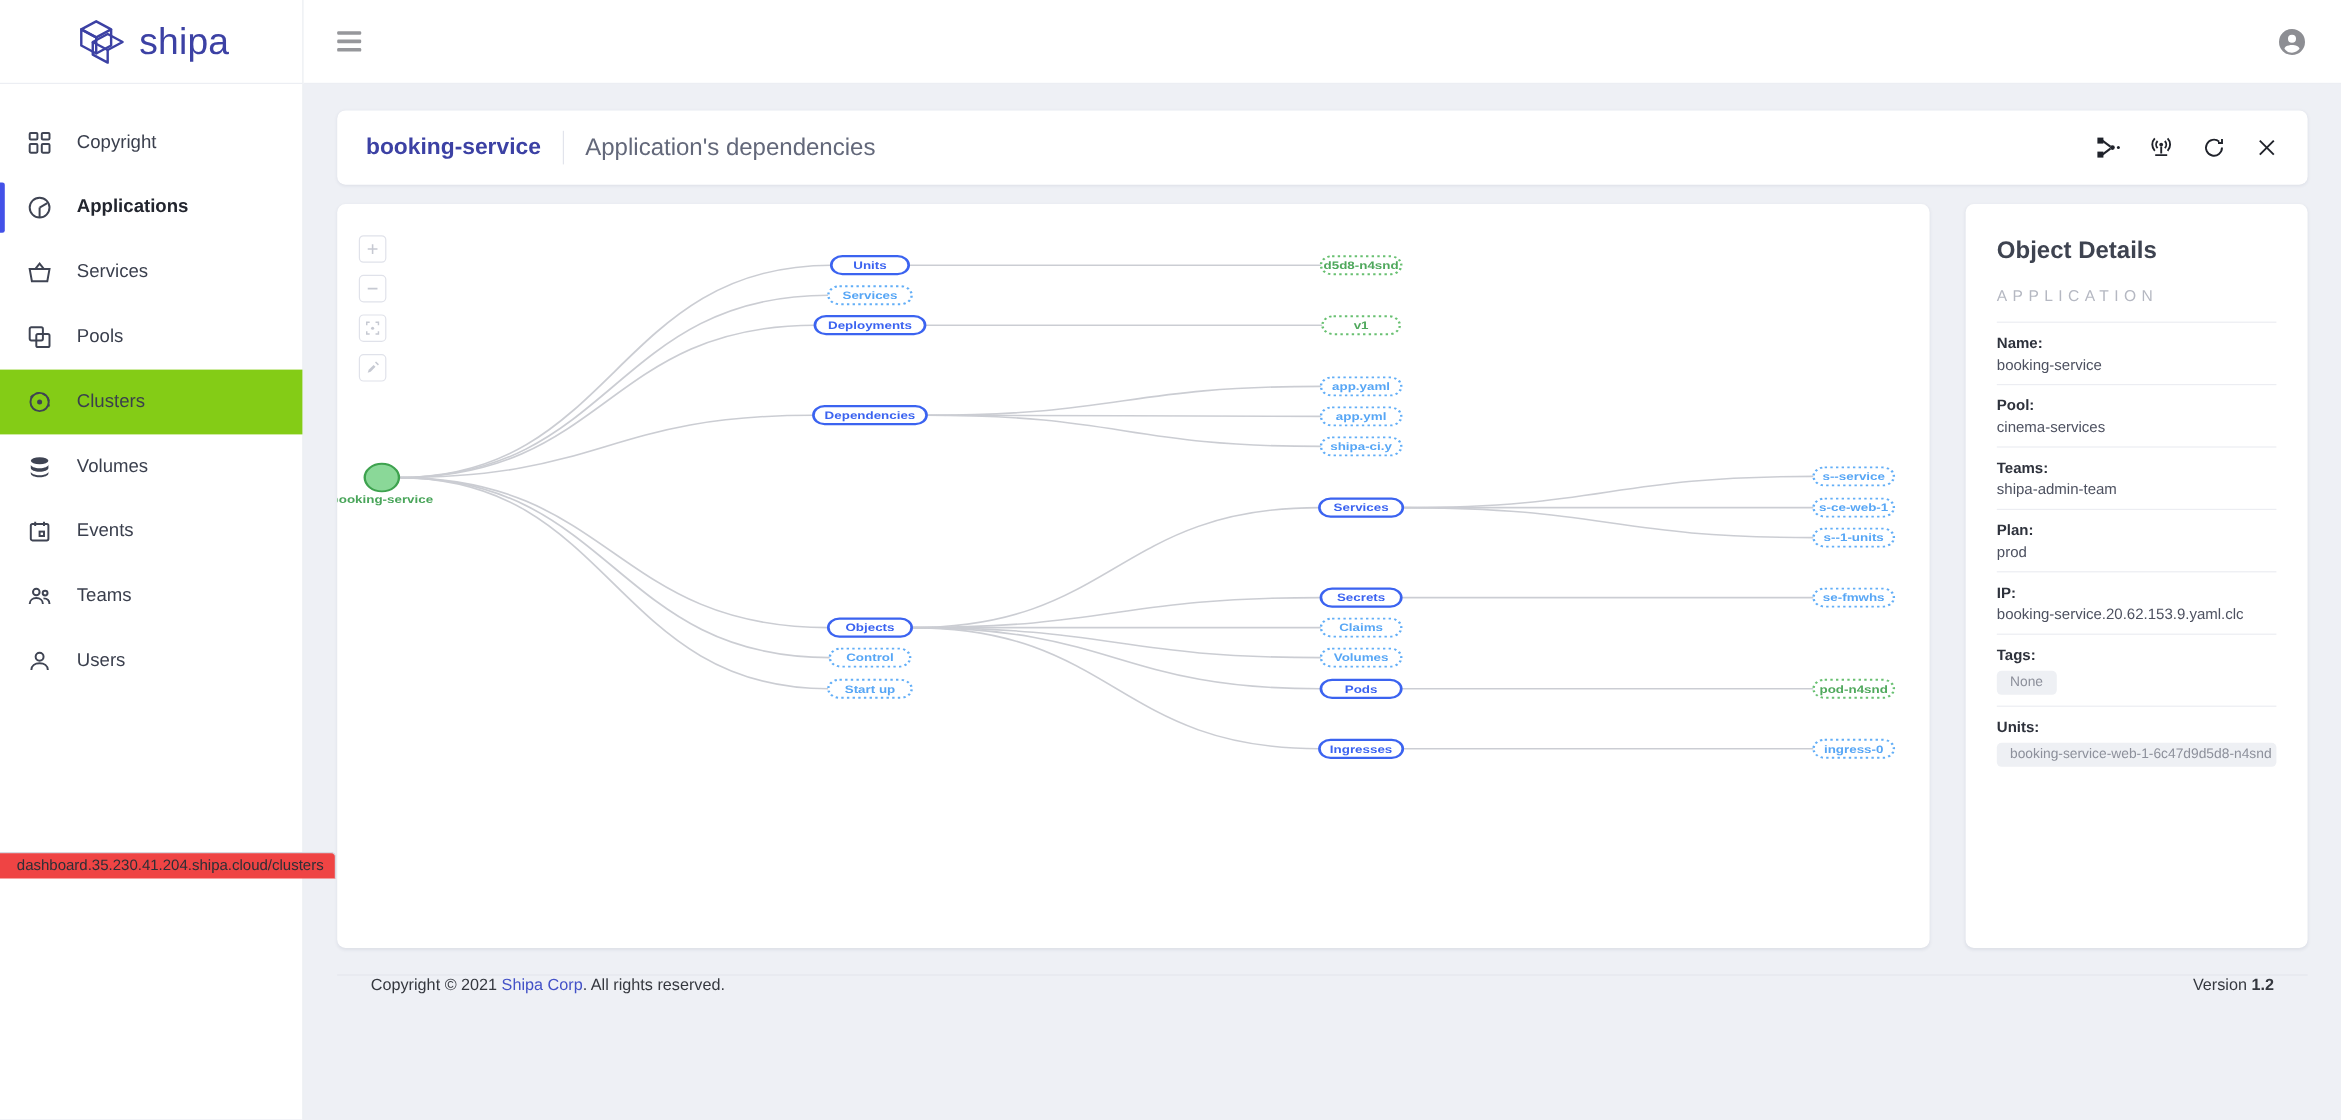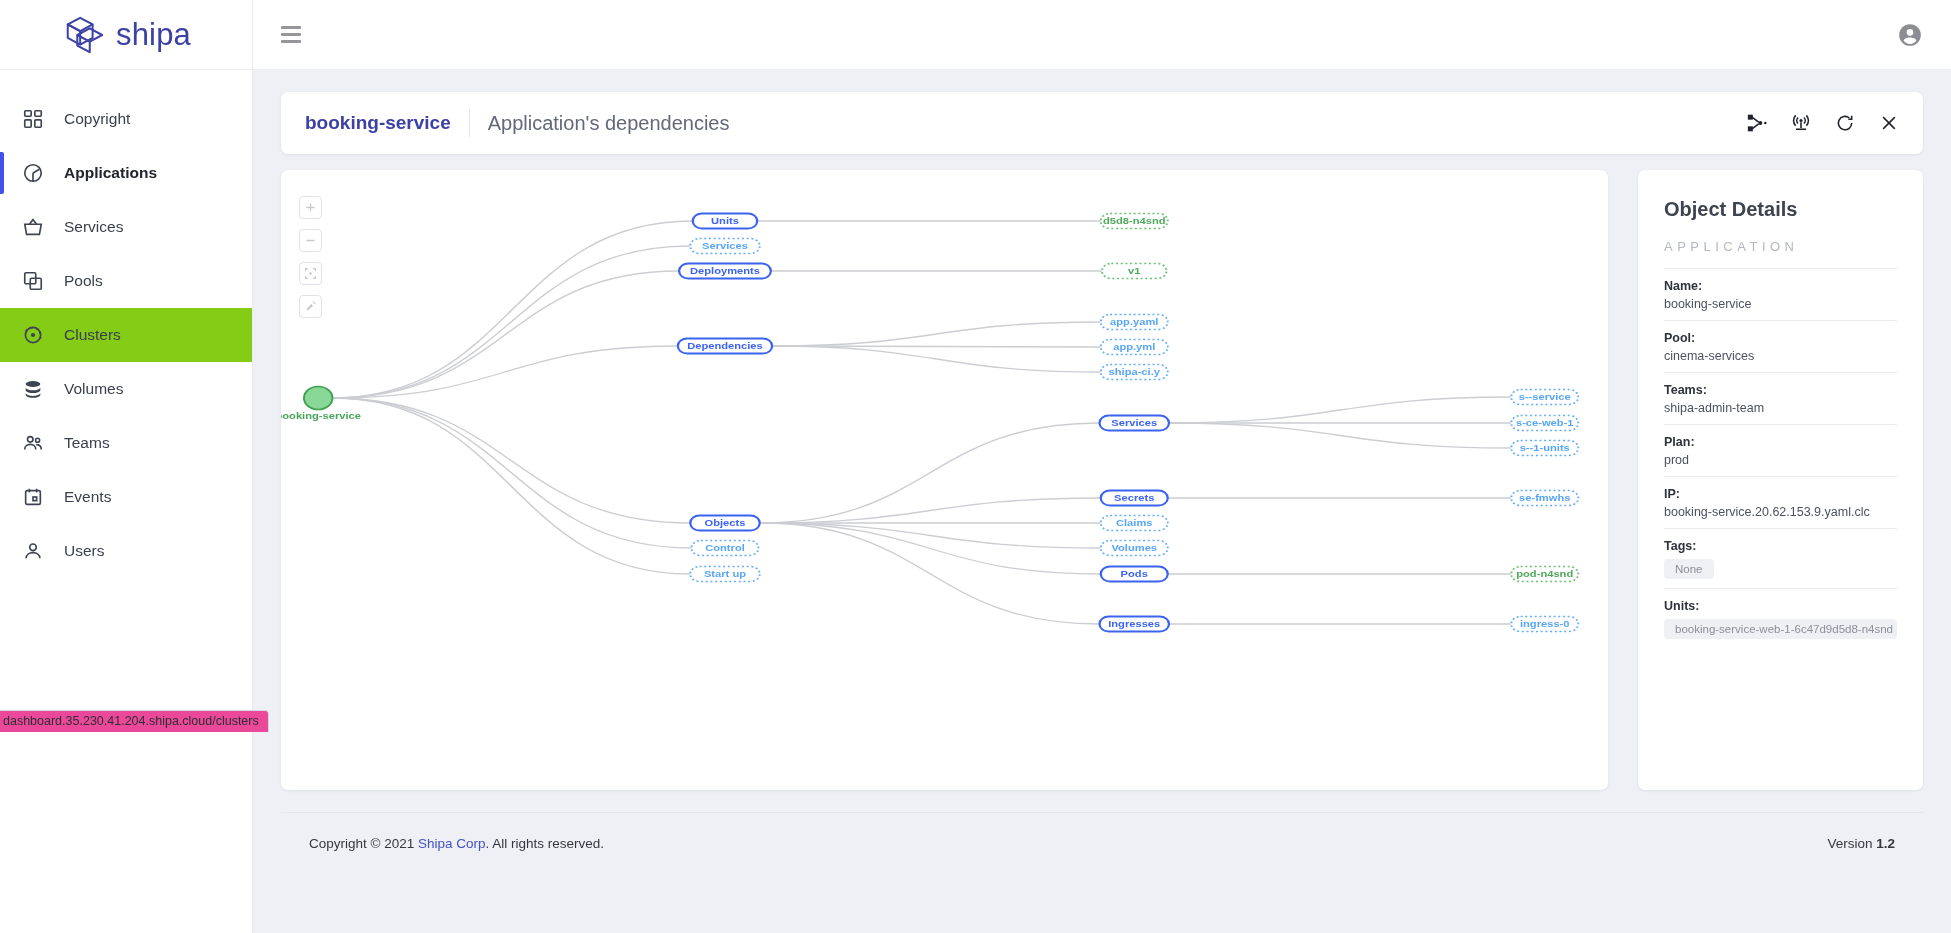--- a/index.html
+++ b/index.html
@@ -93,33 +93,33 @@
   .od-key { font-size: 12.5px; font-weight: bold; color: #2e323c; display: block; margin-bottom: 4px; }
   .od-val { font-size: 12.5px; color: #4d5160; display: block; white-space: nowrap; overflow: hidden; }
   .chip {
     display: inline-block; background: #eef0f4; color: #8d909b; font-size: 11.5px;
     border-radius: 4px; padding: 4px 11px; margin-top: 2px; text-align: right;
   }
   .chip.wide { max-width: 233px; overflow: hidden; white-space: nowrap; text-overflow: clip; }
 
   
   .footer {
-    height: 62px; display: flex; align-items: center; justify-content: space-between;
+    height: 62px; display: flex; align-items: flex-start; justify-content: space-between;
     padding: 0 28px; font-size: 13.5px; color: #35383f; border-top: 1px solid #e4e6ed;
     margin-top: 22px;
   }
   .footer a { color: #4351c7; text-decoration: none; }
   .ver-num { font-weight: bold; }
 
   
   .statusbar {
-    position: absolute; left: 0; bottom: 0; background: #ec4899;
+    position: absolute; left: 0; bottom: 0; background: #ef4444;
     border: 1px solid #d6d8e0; border-left: none; border-bottom: none;
     border-top-right-radius: 4px;
-    font-size: 12.5px; color: #2c2f36; padding: 3px 9px 4px 3px; z-index: 30;
+    font-size: 12.5px; color: #2c2f36; padding: 3px 9px 4px 14px; z-index: 30;
   }
 </style>
 </head>
 <body>
 
 <div class="app">
 
   <aside class="sidebar">
     <div class="brand">
       <div class="brand-logo">
@@ -187,36 +187,36 @@
         <svg class="ic" viewBox="0 0 24 24" fill="currentColor">
           <ellipse cx="12" cy="6.5" rx="8" ry="3.2"></ellipse>
           <path d="M4 10 C4 11.9 7.6 13.4 12 13.4 C16.4 13.4 20 11.9 20 10 L20 13 C20 14.9 16.4 16.4 12 16.4 C7.6 16.4 4 14.9 4 13 Z"></path>
           <path d="M4 16.2 C4 18.1 7.6 19.6 12 19.6 C16.4 19.6 20 18.1 20 16.2 L20 18.2 C20 20.1 16.4 21.6 12 21.6 C7.6 21.6 4 20.1 4 18.2 Z"></path>
         </svg>
         <span class="nav-label">Volumes</span>
       </div>
 
       <div class="nav-item">
         <svg class="ic" viewBox="0 0 24 24" fill="none" stroke="currentColor" stroke-width="1.8">
+          <rect x="4" y="5" width="16" height="15" rx="1.5"></rect>
+            <path d="M8 3 L8 7"></path>
+            <path d="M16 3 L16 7"></path>
+          <rect x="12" y="12" width="4" height="4"></rect>
+        </svg>
+        <span class="nav-label">Events</span>
+      </div>
+
+      <div class="nav-item">
+        <svg class="ic" viewBox="0 0 24 24" fill="none" stroke="currentColor" stroke-width="1.8">
           <circle cx="9" cy="8" r="3"></circle>
             <path d="M3 19 C3 15.5 5.7 13.5 9 13.5 C12.3 13.5 15 15.5 15 19"></path>
           <circle cx="17" cy="9" r="2.2"></circle>
             <path d="M15.5 13.8 C18.8 13.8 21 15.7 21 19"></path>
         </svg>
         <span class="nav-label">Teams</span>
-      </div>
-
-      <div class="nav-item">
-        <svg class="ic" viewBox="0 0 24 24" fill="none" stroke="currentColor" stroke-width="1.8">
-          <rect x="4" y="5" width="16" height="15" rx="1.5"></rect>
-            <path d="M8 3 L8 7"></path>
-            <path d="M16 3 L16 7"></path>
-          <rect x="12" y="12" width="4" height="4"></rect>
-        </svg>
-        <span class="nav-label">Events</span>
       </div>
 
       <div class="nav-item">
         <svg class="ic" viewBox="0 0 24 24" fill="none" stroke="currentColor" stroke-width="1.8">
           <circle cx="12" cy="8" r="3.6"></circle>
             <path d="M4.5 20 C4.5 16 7.9 13.8 12 13.8 C16.1 13.8 19.5 16 19.5 20"></path>
         </svg>
         <span class="nav-label">Users</span>
       </div>
 

